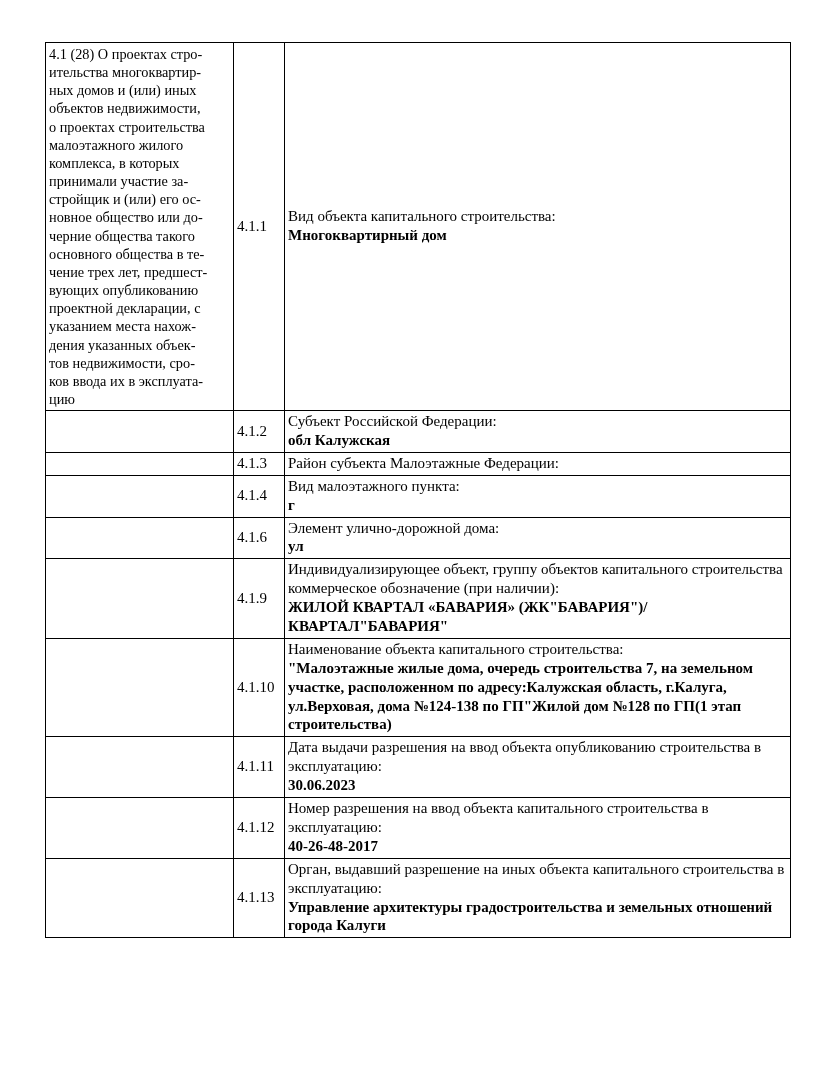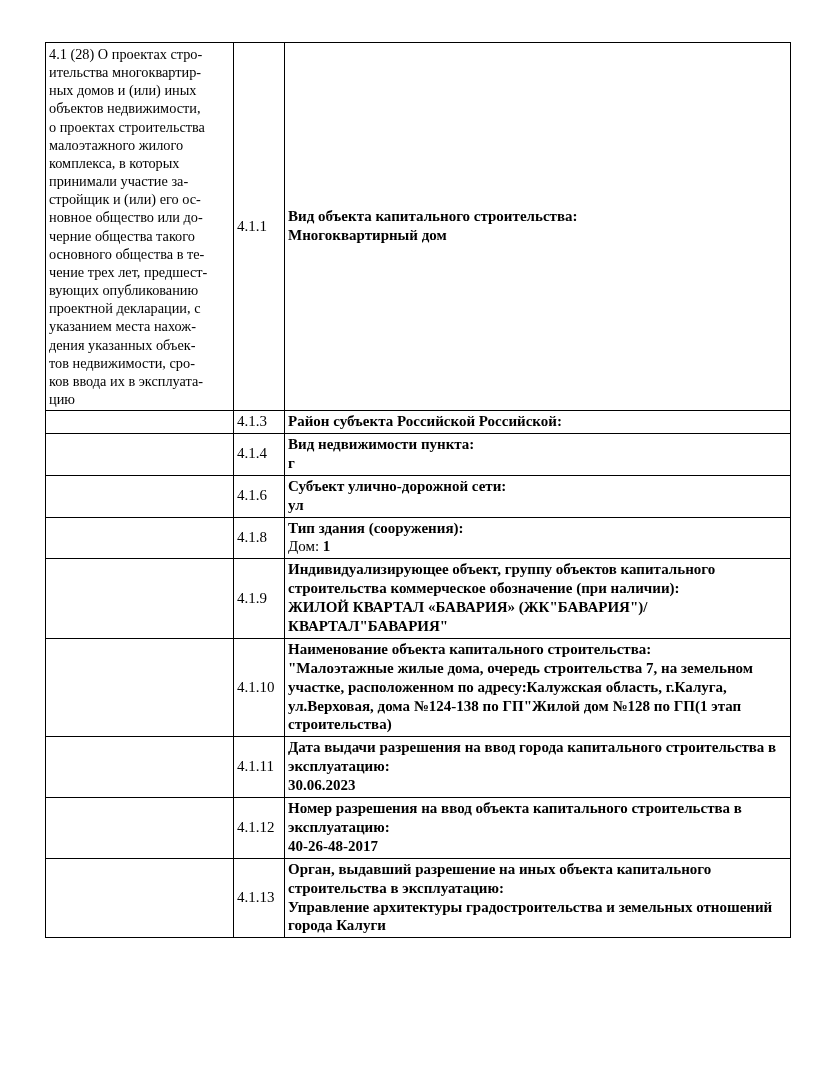--- a/index.html
+++ b/index.html
@@ -33,21 +33,21 @@
     word-wrap: break-word;
   }
   td.desc {
     vertical-align: top;
     white-space: pre-line;
     font-size: 14.3px;
     line-height: 1.27;
     padding-top: 2px;
   }
   td.num { padding-left: 3px; font-family: Liberation Serif, serif; }
-  .field-label { font-weight: bold; }
+  .field-label { font-weight: normal; }
   .field-value { font-weight: bold; font-family: Liberation Serif, serif; }
   .field-value:empty { display: none; }
   .value-prefix { font-weight: normal; }
   .value-bold { font-weight: bold; }
 </style>
 </head>
 <body>
 
 <div class="page">
   <table class="decl">
@@ -79,48 +79,48 @@
 ков ввода их в эксплуата-
 цию</td>
         <td class="num">4.1.1</td>
         <td class="val">
           <div class="field-label">Вид объекта капитального строительства:</div>
           <div class="field-value">Многоквартирный дом</div>
         </td>
       </tr>
       <tr>
         <td class="desc"></td>
+        <td class="num">4.1.2</td>
+        <td class="val">
+          <div class="field-label">Субъект Российской Федерации:</div>
+          <div class="field-value">обл Калужская</div>
+        </td>
+      </tr>
+      <tr>
+        <td class="desc"></td>
         <td class="num">4.1.3</td>
         <td class="val">
-          <div class="field-label">Район субъекта Российской Российской:</div>
+          <div class="field-label">Район субъекта Малоэтажные Федерации:</div>
 
         </td>
       </tr>
       <tr>
         <td class="desc"></td>
         <td class="num">4.1.4</td>
         <td class="val">
-          <div class="field-label">Вид недвижимости пункта:</div>
+          <div class="field-label">Вид малоэтажного пункта:</div>
           <div class="field-value">г</div>
         </td>
       </tr>
       <tr>
         <td class="desc"></td>
         <td class="num">4.1.6</td>
         <td class="val">
-          <div class="field-label">Субъект улично-дорожной сети:</div>
+          <div class="field-label">Элемент улично-дорожной дома:</div>
           <div class="field-value">ул</div>
-        </td>
-      </tr>
-      <tr>
-        <td class="desc"></td>
-        <td class="num">4.1.8</td>
-        <td class="val">
-          <div class="field-label">Тип здания (сооружения):</div>
-          <div class="value-line"><span class="value-prefix">Дом: </span><span class="value-bold">1</span></div>
         </td>
       </tr>
       <tr>
         <td class="desc"></td>
         <td class="num">4.1.9</td>
         <td class="val">
           <div class="field-label">Индивидуализирующее объект, группу объектов капитального строительства коммерческое обозначение (при наличии):</div>
           <div class="field-value">ЖИЛОЙ КВАРТАЛ «БАВАРИЯ» (ЖК"БАВАРИЯ")/КВАРТАЛ"БАВАРИЯ"</div>
         </td>
       </tr>
@@ -129,21 +129,21 @@
         <td class="num">4.1.10</td>
         <td class="val">
           <div class="field-label">Наименование объекта капитального строительства:</div>
           <div class="field-value">"Малоэтажные жилые дома, очередь строительства 7, на земельном участке, расположенном по адресу:Калужская область, г.Калуга, ул.Верховая, дома №124-138 по ГП"Жилой дом №128 по ГП(1 этап строительства)</div>
         </td>
       </tr>
       <tr>
         <td class="desc"></td>
         <td class="num">4.1.11</td>
         <td class="val">
-          <div class="field-label">Дата выдачи разрешения на ввод города капитального строительства в эксплуатацию:</div>
+          <div class="field-label">Дата выдачи разрешения на ввод объекта опубликованию строительства в эксплуатацию:</div>
           <div class="field-value">30.06.2023</div>
         </td>
       </tr>
       <tr>
         <td class="desc"></td>
         <td class="num">4.1.12</td>
         <td class="val">
           <div class="field-label">Номер разрешения на ввод объекта капитального строительства в эксплуатацию:</div>
           <div class="field-value">40-26-48-2017</div>
         </td>

